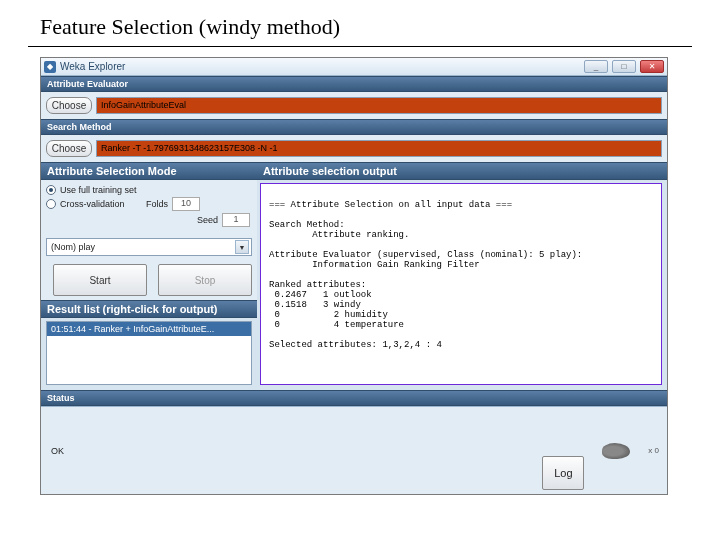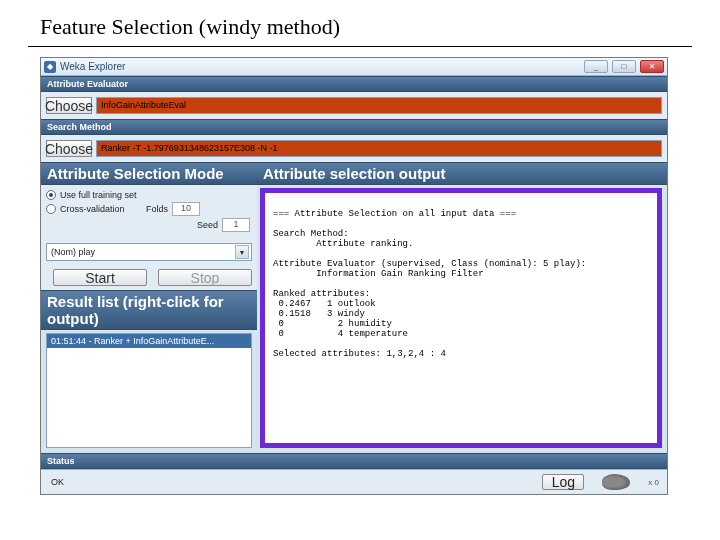--- a/index.html
+++ b/index.html
@@ -110,22 +110,22 @@
   }
   .hrow {
     display: flex;
     gap: 4px;
     align-items: stretch;
   }
   .choose-btn {
     width: 46px; height: 17px;
     background: linear-gradient(#fdfdfd,#dfe3e8);
     border: 1px solid #888;
-    border-radius: 0;
-    font-size: 14px;
+    border-radius: 7px;
+    font-size: 10px;
     display: inline-flex;
     align-items: center;
     justify-content: center;
     color: #333;
   }
   .long-field {
     flex: 1;
     height: 17px;
     background: #c2410c;
     border: 1px solid #8aa0b8;
@@ -148,21 +148,21 @@
   }
   .right-pane {
     flex: 1;
     display: flex;
     flex-direction: column;
   }
   .subheader {
     background: linear-gradient(#5a7ea6,#36587c);
     color: #fff;
     font-weight: bold;
-    font-size: 15px;
+    font-size: 11px;
     padding: 2px 6px;
     border-top: 1px solid #2f4d6b;
     border-bottom: 1px solid #2f4d6b;
   }
   .pane-body {
     background: #e2ecf5;
     padding: 4px 5px;
   }
   .radio-row {
     display: flex;
@@ -189,28 +189,28 @@
   .small-field {
     width: 28px;
     height: 14px;
     border: 1px solid #aaa;
     background: #fff;
     font-size: 9px;
     text-align: center;
     color: #555;
   }
   .ssbtn {
-    height: 17px;
+    height: 32px;
     border: 1px solid #888;
     border-radius: 2px;
     background: linear-gradient(#fdfdfd,#dfe3e8);
     display: inline-flex;
     align-items: center;
     justify-content: center;
-    font-size: 14px;
+    font-size: 10px;
     color: #333;
     margin-left: 7px;
   }
   .dropdown {
     height: 18px;
     border: 1px solid #8aa0b8;
     background: #fff;
     display: flex;
     align-items: center;
     padding: 0 2px 0 4px;
@@ -237,47 +237,48 @@
     background: #3b6ea5;
     color: #fff;
     padding: 2px 4px;
     font-size: 9px;
     white-space: nowrap;
     overflow: hidden;
   }
   .output-area {
     flex: 1;
     background: #fff;
-    border: 5px solid #6d28d9;
+    border: 1px solid #6d28d9;
     margin: 3px 5px 5px 3px;
     padding: 6px 8px;
     font-family: "Courier New", monospace;
     font-size: 9px;
     color: #000;
     white-space: pre;
     overflow: hidden;
   }
   .status-bar {
     display: flex;
     align-items: center;
     padding: 4px 8px 4px 10px;
     background: #e2ecf5;
     border-top: 1px solid #9cb5ce;
     gap: 18px;
   }
   .status-bar .status-txt { flex: 1; font-size: 9px; }
   .log-btn {
-    width: 42px; height: 16px;
+    width: 42px; height: 34px;
     border: 1px solid #888;
     border-radius: 2px;
     background: linear-gradient(#fdfdfd,#dfe3e8);
     display: inline-flex;
     align-items: center;
     justify-content: center;
-    font-size: 14px;
+    font-size: 11px;
+    margin-top: 45px;
   }
   .bird {
     width: 28px; height: 16px;
     background: radial-gradient(ellipse at 40% 50%, #888 40%, #666 70%);
     border-radius: 50% 60% 50% 40%;
     position: relative;
   }
   .bird-label {
     font-size: 8px;
     color: #555;

